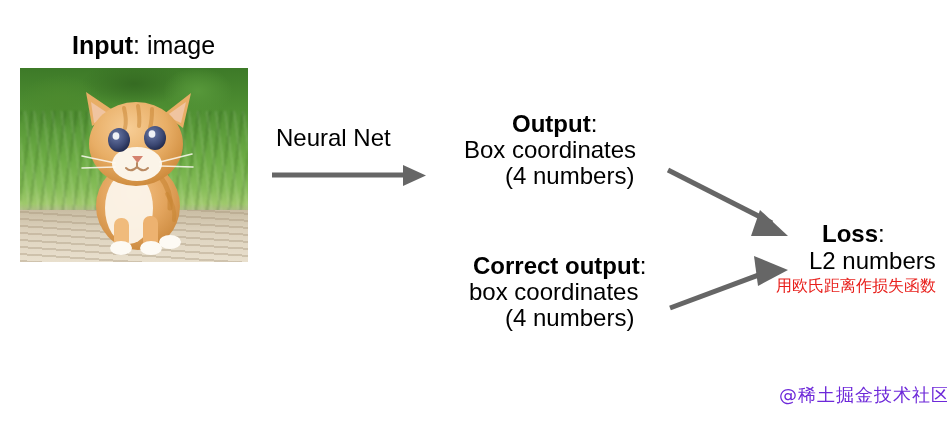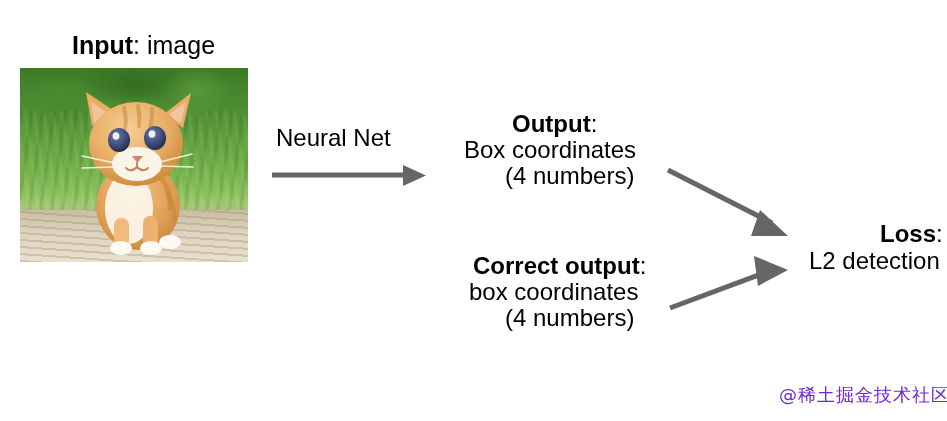--- a/index.html
+++ b/index.html
@@ -77,21 +77,21 @@
   #output-title      { left: 512px; top: 110px; font-size: 24px; }
   #output-line-1     { left: 464px; top: 136px; font-size: 24px; }
   #output-line-2     { left: 505px; top: 162px; font-size: 24px; }
 
   
   #correct-title     { left: 473px; top: 252px; font-size: 24px; text-align: center; }
   #correct-line-1    { left: 469px; top: 278px; font-size: 24px; }
   #correct-line-2    { left: 505px; top: 304px; font-size: 24px; }
 
   
-  #loss-title        { left: 880px; top: 220px; font-size: 24px; }
+  #loss-title        { left: 822px; top: 220px; font-size: 24px; }
   #loss-line-1       { left: 809px; top: 247px; font-size: 24px; }
   #loss-note {
     left: 776px; top: 277px;
     font-size: 16px;
     color: #e8201c;
     font-family: "DejaVu Sans", sans-serif;
   }
 
   
   #arrow-out-loss     { position: absolute; left: 662px; top: 160px; }
@@ -207,17 +207,18 @@
     <path d="M98 50 L126 76 L89 76 Z" fill="#666666"></path>
   </svg>
   <svg id="arrow-correct-loss" width="140" height="66">
     <line x1="8" y1="56" x2="110" y2="18" stroke="#666666" stroke-width="5"></line>
     <path d="M92 4 L126 18 L96 34 Z" fill="#666666"></path>
   </svg>
 
   <div class="txt" id="loss-title">
     <span class="b">Loss</span><span>:</span>
   </div>
-  <div class="txt" id="loss-line-1">L2 detection</div>
+  <div class="txt" id="loss-line-1">L2 numbers</div>
+  <div class="txt" id="loss-note">用欧氏距离作损失函数</div>
 
   <div class="txt" id="watermark">@稀土掘金技术社区</div>
 
 </div>
 
 </body></html>

